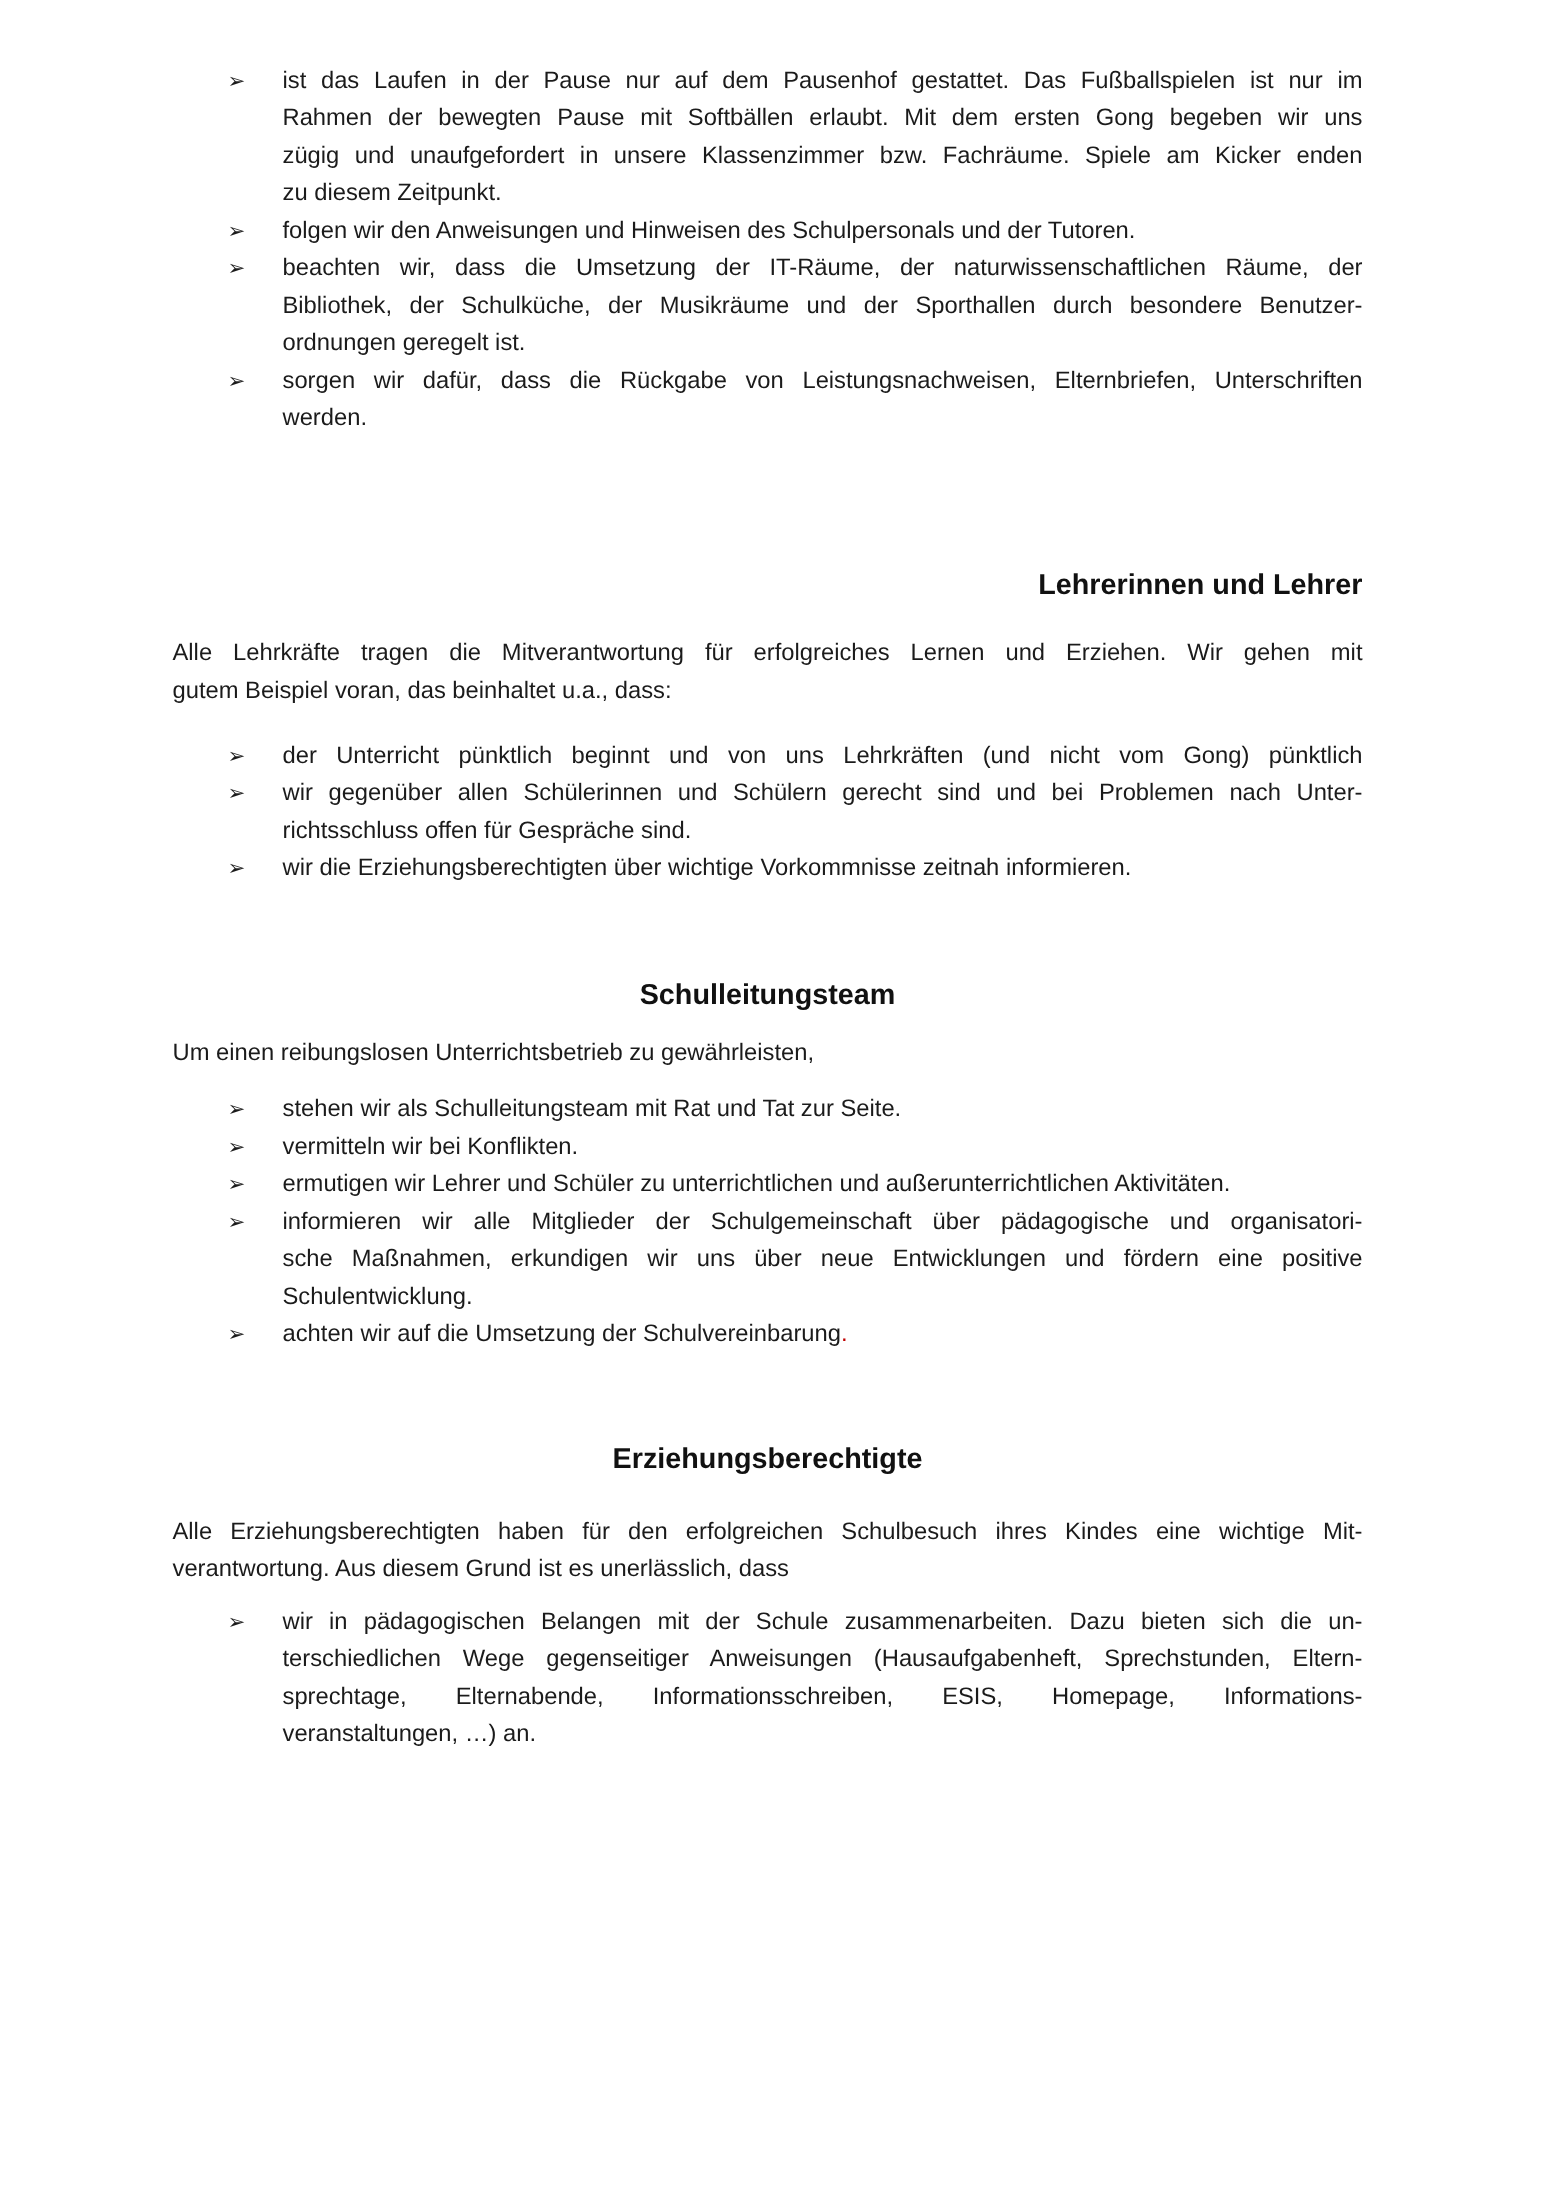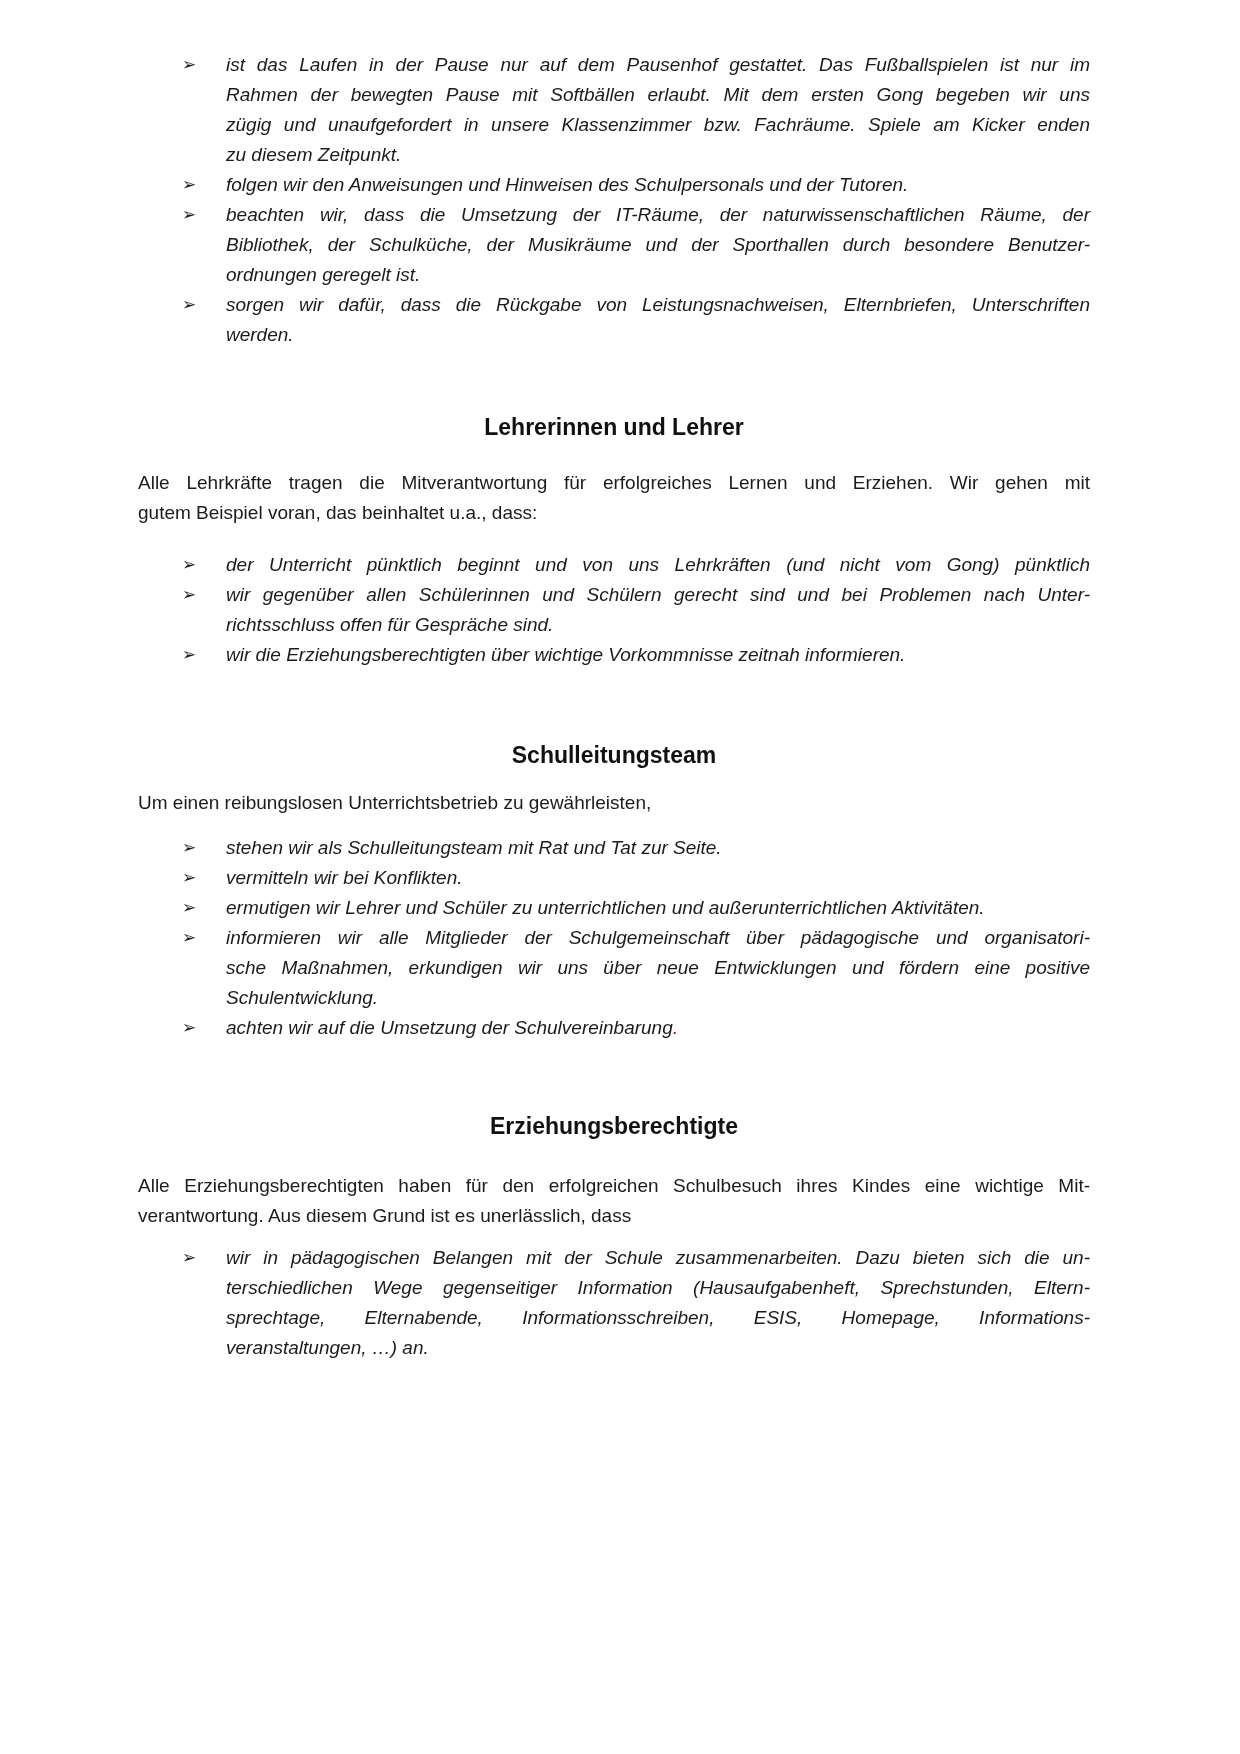--- a/index.html
+++ b/index.html
@@ -37,31 +37,30 @@
     flex: 0 0 88px;
     box-sizing: border-box;
     padding-left: 44px;
     font-size: 17px;
     line-height: 30px;
     color: #1b1b1b;
   }
   .btext {
     flex: 1 1 auto;
     min-width: 0;
-    font-style: italic;
   }
   .heading {
     margin: 0;
     text-align: center;
     font-size: 23px;
     font-weight: bold;
     line-height: 34px;
     color: #111111;
   }
-  .sec1 .heading { margin-top: 60px; margin-bottom: 24px; }
+  .sec1 .heading { margin-top: 100px; margin-bottom: 24px; text-align: right; }
   .sec2 .heading { margin-top: 68px;  margin-bottom: 16px; }
   .sec3 .heading { margin-top: 66px;  margin-bottom: 28px; }
   .para { width: 100%; }
   .sec1 .blist { margin-top: 22px; }
   .sec2 .blist { margin-top: 15px; }
   .sec3 .blist { margin-top: 12px; }
   .red { color: #c00000; }
 </style>
 </head>
 <body>
@@ -186,21 +185,21 @@
     <div class="para">
       <div class="line j">Alle Erziehungsberechtigten haben für den erfolgreichen Schulbesuch ihres Kindes eine wichtige Mit-</div>
       <div class="line">verantwortung. Aus diesem Grund ist es unerlässlich, dass</div>
     </div>
 
     <div class="blist">
       <div class="bitem">
         <span class="bullet">➢</span>
         <div class="btext">
           <div class="line j">wir in pädagogischen Belangen mit der Schule zusammenarbeiten. Dazu bieten sich die un-</div>
-          <div class="line j">terschiedlichen Wege gegenseitiger Information (Hausaufgabenheft, Sprechstunden, Eltern-</div>
+          <div class="line j">terschiedlichen Wege gegenseitiger Anweisungen (Hausaufgabenheft, Sprechstunden, Eltern-</div>
           <div class="line j">sprechtage, Elternabende, Informationsschreiben, ESIS, Homepage, Informations-</div>
           <div class="line">veranstaltungen, …) an.</div>
         </div>
       </div>
     </div>
   </section>
 
 </div>
 
 </body></html>

